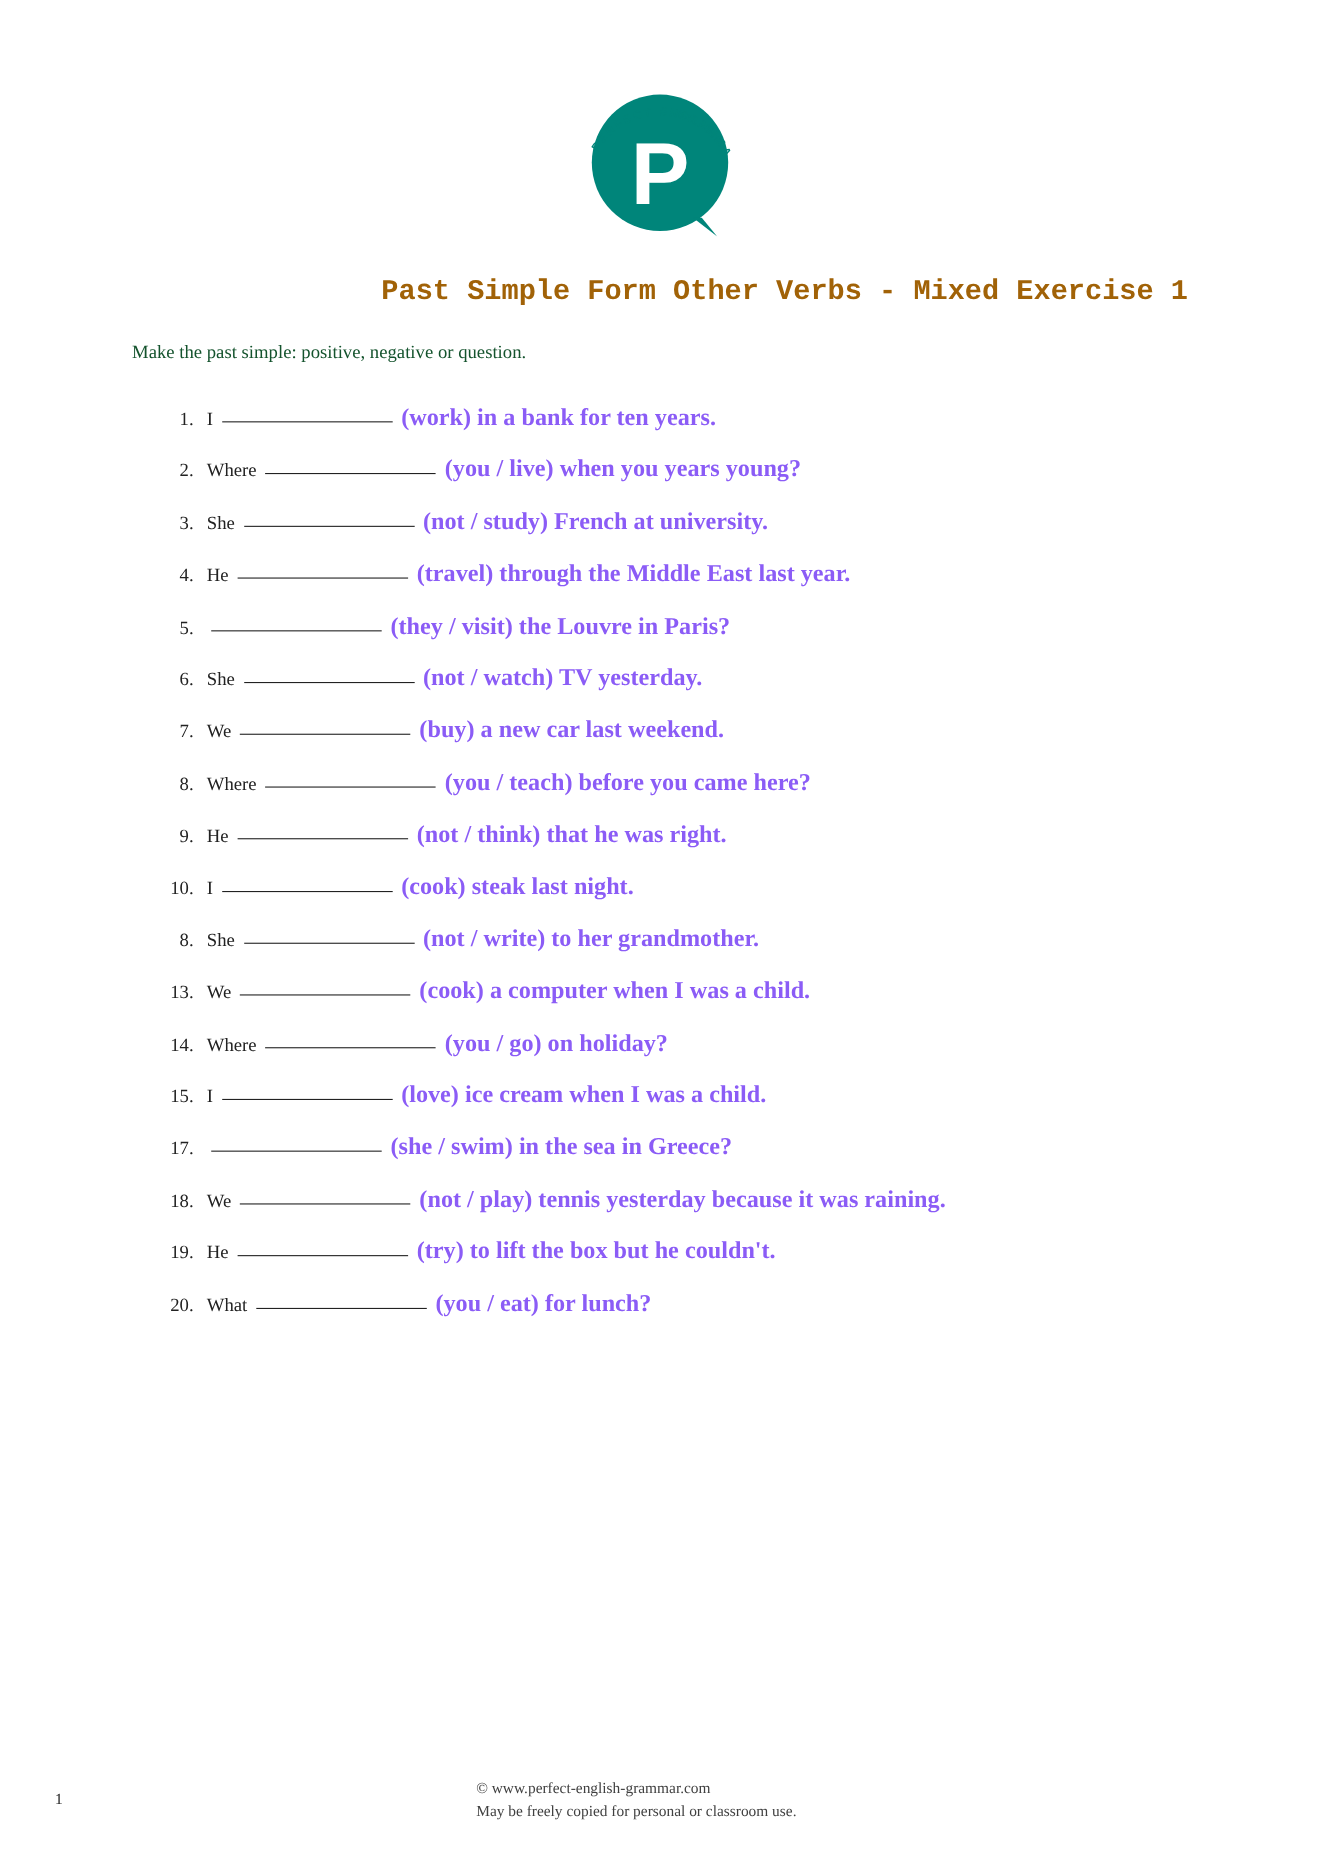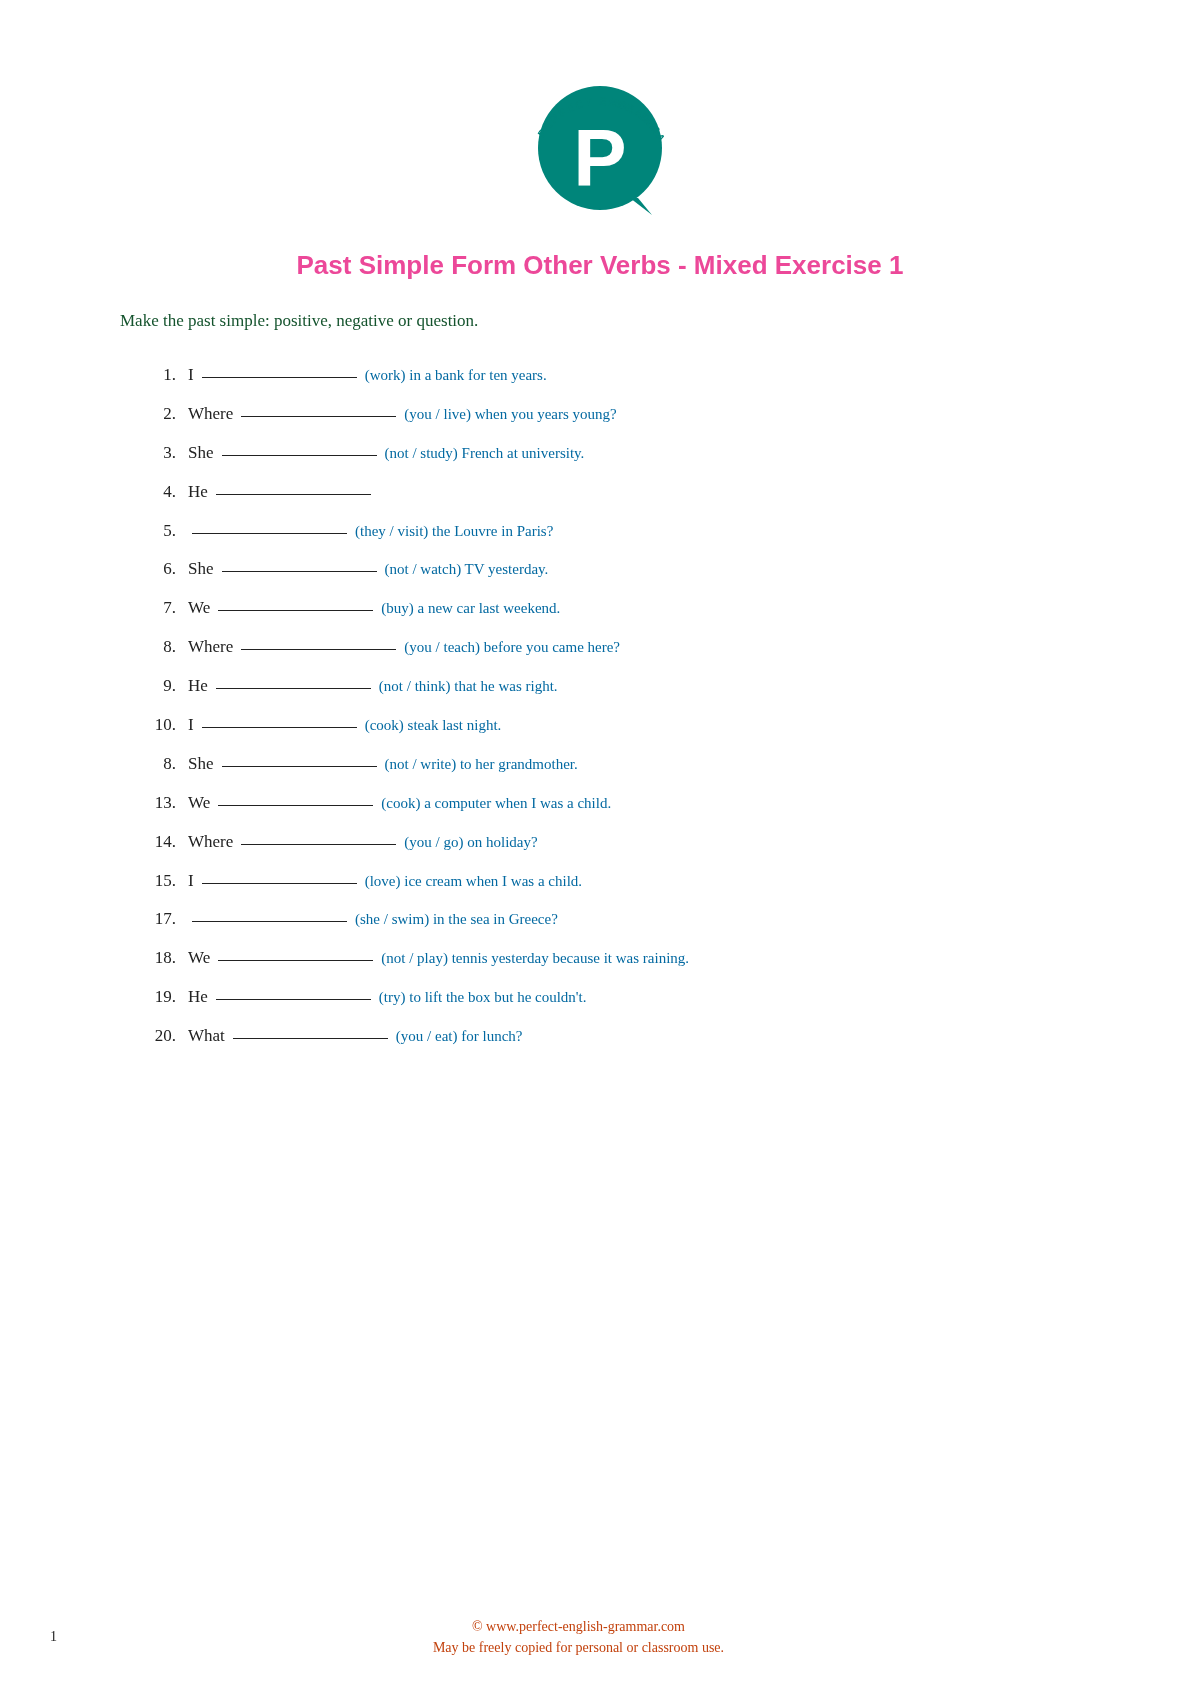--- a/index.html
+++ b/index.html
@@ -42,26 +42,26 @@
     .logo-arc-text {
       position: absolute;
       top: 0;
       left: 0;
       width: 160px;
       height: 160px;
     }
 
     
     .title {
-      text-align: center;
+      text-align: right;
       font-size: 26px;
       font-weight: bold;
-      font-family: Liberation Sans, sans-serif;
+      font-family: Liberation Mono, monospace;
       margin-bottom: 30px;
-      color: #ec4899;
+      color: #a16207;
     }
 
     
     .instructions {
       font-size: 17px;
       font-family: Georgia, serif;
       margin-bottom: 30px;
       color: #14532d;
     }
 
@@ -111,22 +111,23 @@
       width: 155px;
       height: 1px;
       margin: 0 4px;
       vertical-align: baseline;
       position: relative;
       top: -2px;
     }
 
     .item-suffix {
       font-family: Georgia, serif;
-      font-size: 15px;
-      color: #0369a1;
+      font-size: 22px;
+      color: #8b5cf6;
+      font-weight: bold;
     }
 
     
     .footer {
       position: absolute;
       bottom: 40px;
       left: 0;
       right: 0;
       display: flex;
       justify-content: space-between;
@@ -134,24 +135,24 @@
       padding: 0 50px;
     }
 
     .footer-page {
       font-size: 14px;
       font-family: Georgia, serif;
       color: #222;
     }
 
     .footer-center {
-      text-align: center;
+      text-align: left;
       font-size: 14px;
       font-family: Georgia, serif;
-      color: #c2410c;
+      color: #404040;
       line-height: 1.5;
     }
 
     .footer-right {
       width: 50px;
     }
   </style>
 </head>
 <body>
 
@@ -210,20 +211,21 @@
           <span class="item-prefix">She</span>
           <span class="blank"></span>
           <span class="item-suffix">(not / study) French at university.</span>
         </div>
       </li>
       <li class="exercise-item">
         <span class="item-number">4.</span>
         <div class="item-content">
           <span class="item-prefix">He</span>
           <span class="blank"></span>
+          <span class="item-suffix">(travel) through the Middle East last year.</span>
         </div>
       </li>
       <li class="exercise-item">
         <span class="item-number">5.</span>
         <div class="item-content">
           <span class="blank"></span>
           <span class="item-suffix">(they / visit) the Louvre in Paris?</span>
         </div>
       </li>
       <li class="exercise-item">

